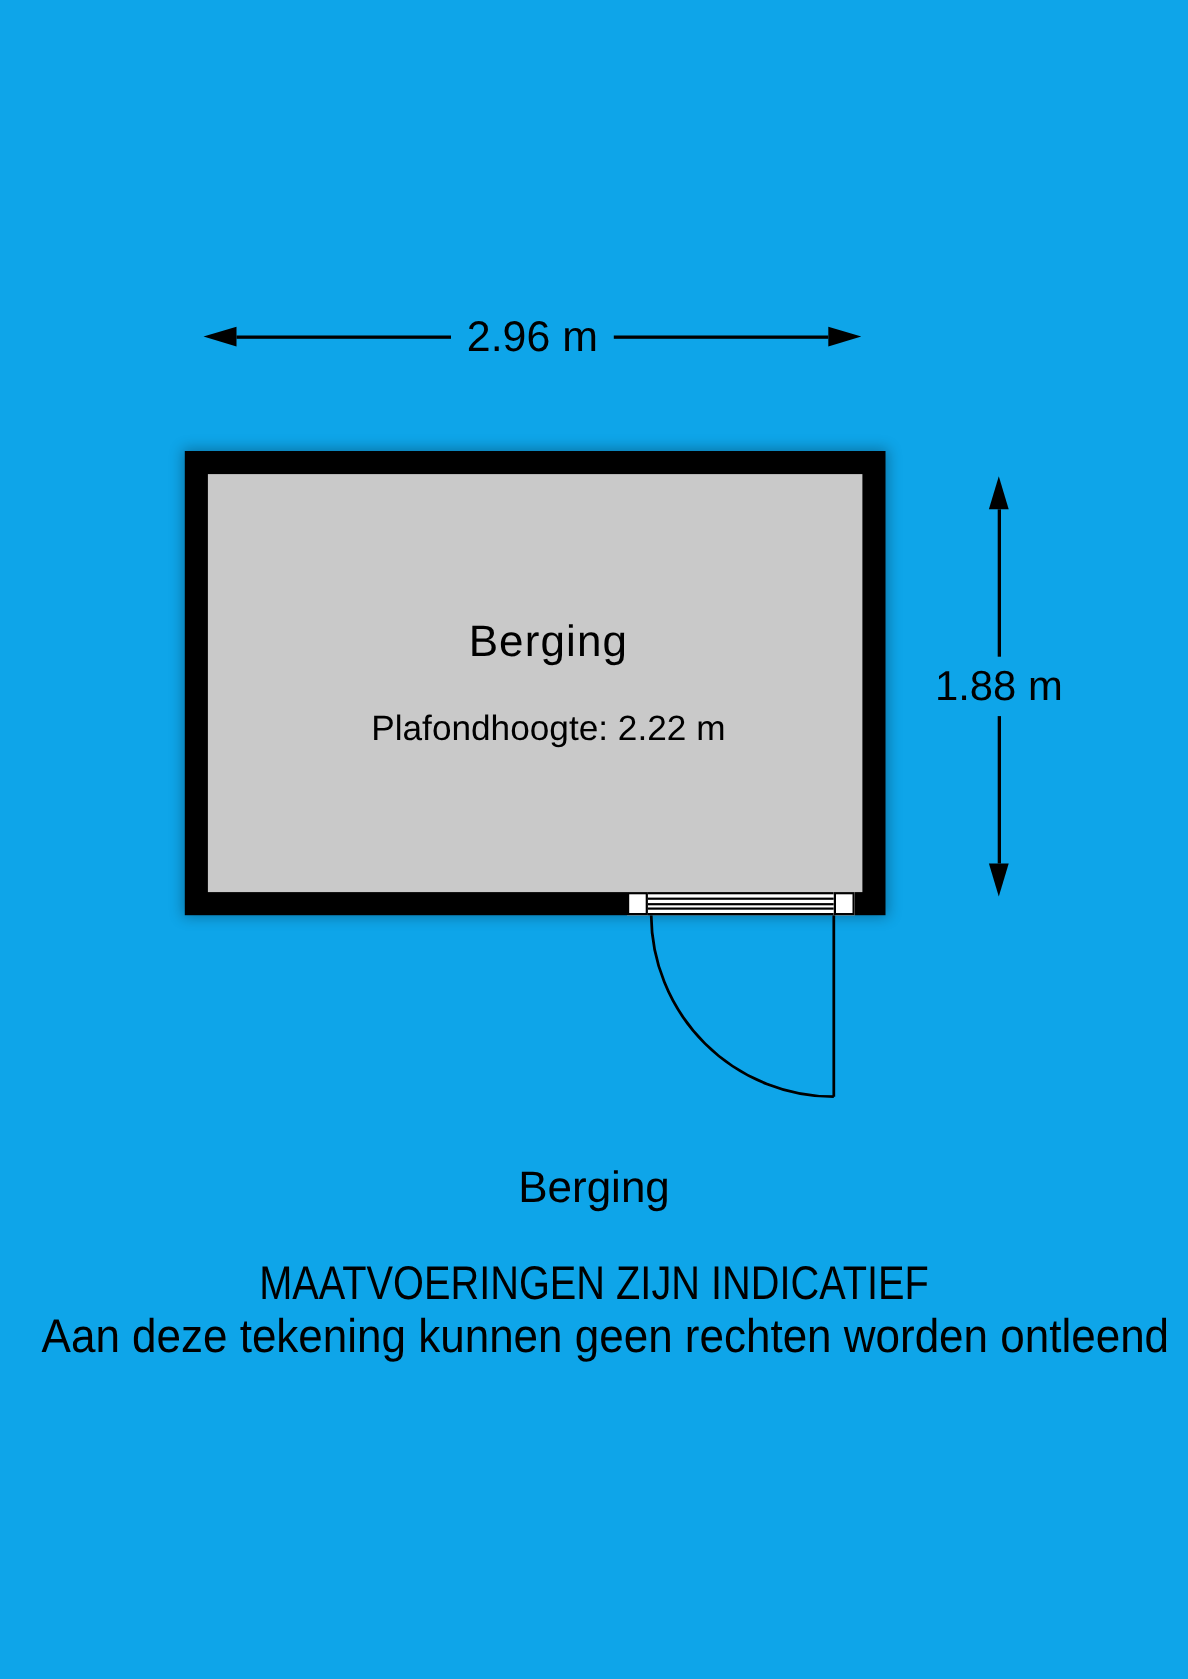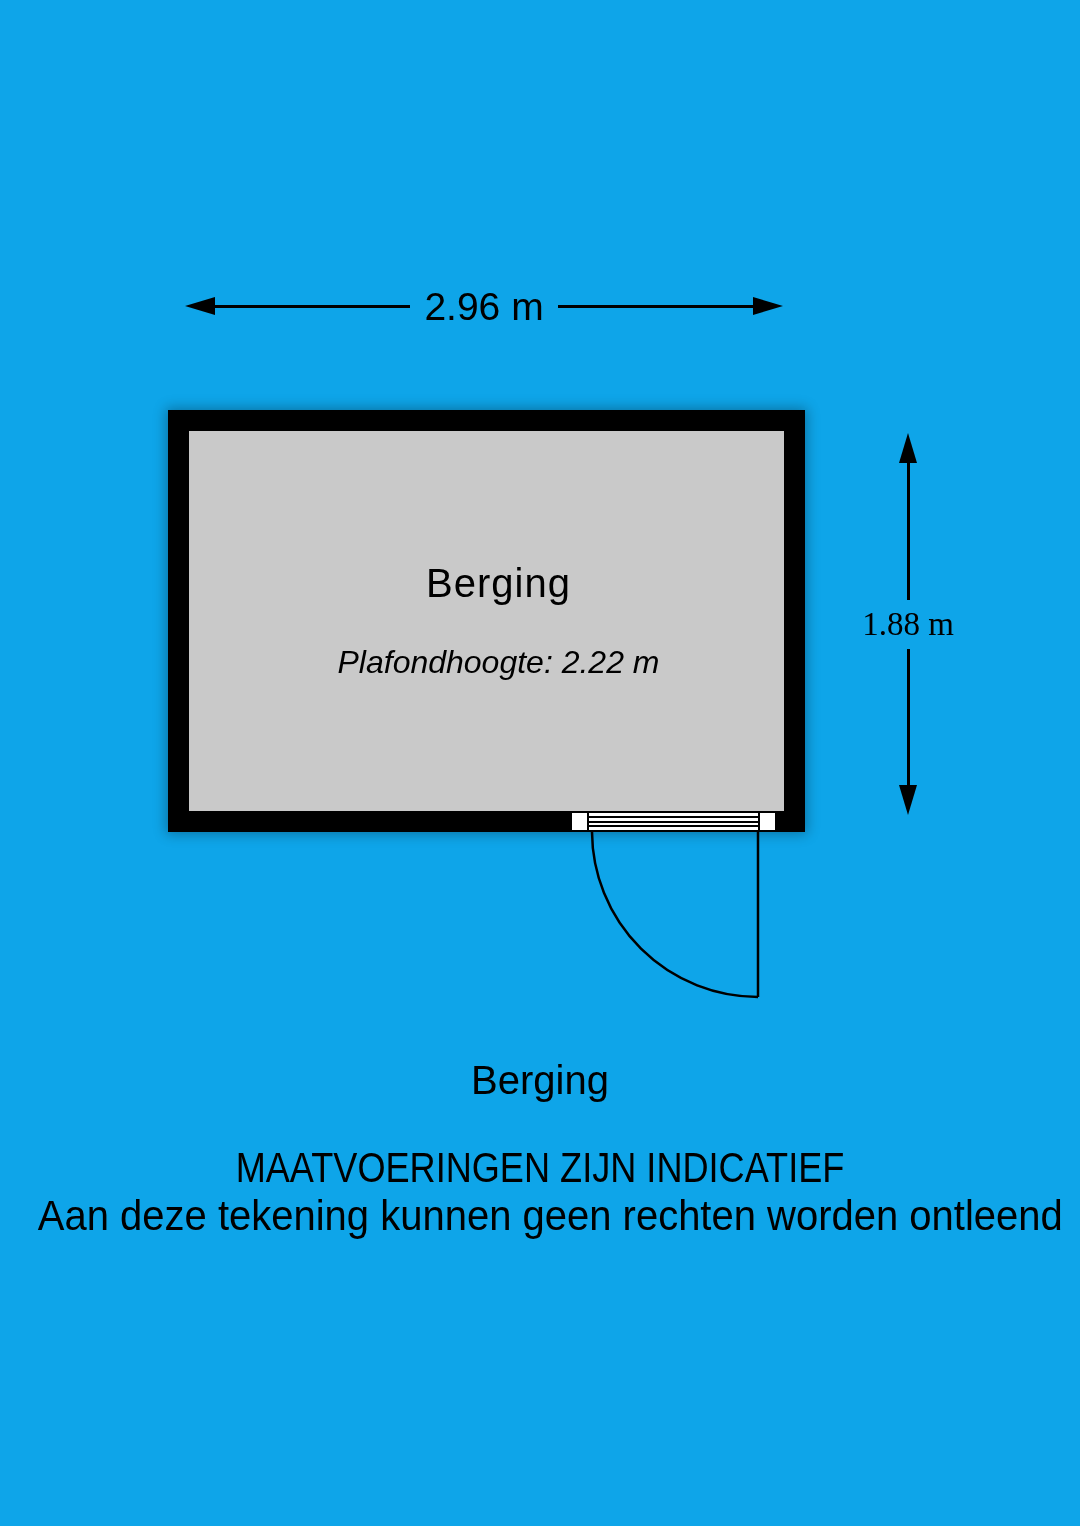--- a/index.html
+++ b/index.html
@@ -55,21 +55,20 @@
   .room-name {
     font-size: 40px;
     letter-spacing: 1px;
     transform: translateX(12px);
     white-space: nowrap;
   }
   .room-height {
     font-size: 32px;
     transform: translateX(12px);
     white-space: nowrap;
-    font-style: italic;
   }
 
   
   .door-opening {
     position: absolute;
     left: 570px; top: 811px;
     width: 207px; height: 21px;
     background: #ffffff;
     display: flex;
   }
@@ -98,24 +97,23 @@
     width: 40px; height: 382px;
     display: flex;
     flex-direction: column;
     align-items: center;
   }
   .dim-line-v { width: 3px; flex: 1; background: #000; }
   .tri-up   { width: 0; height: 0; border-left: 9px solid transparent; border-right: 9px solid transparent; border-bottom: 30px solid #000; }
   .tri-down { width: 0; height: 0; border-left: 9px solid transparent; border-right: 9px solid transparent; border-top: 30px solid #000; }
   .dim-label-v {
     padding: 8px 0;
-    font-size: 33px;
+    font-size: 38px;
     line-height: 1;
     white-space: nowrap;
-    font-family: Liberation Serif, serif;
   }
 
   
   .caption {
     position: absolute;
     left: 0; top: 1058px;
     width: 1080px;
     text-align: center;
     font-size: 40px;
     line-height: 1.1;

